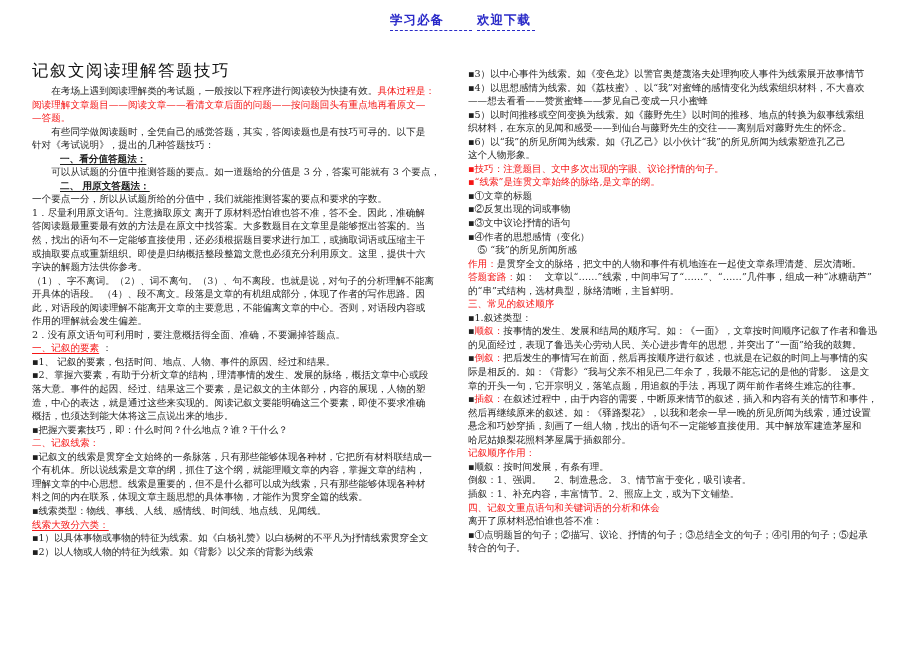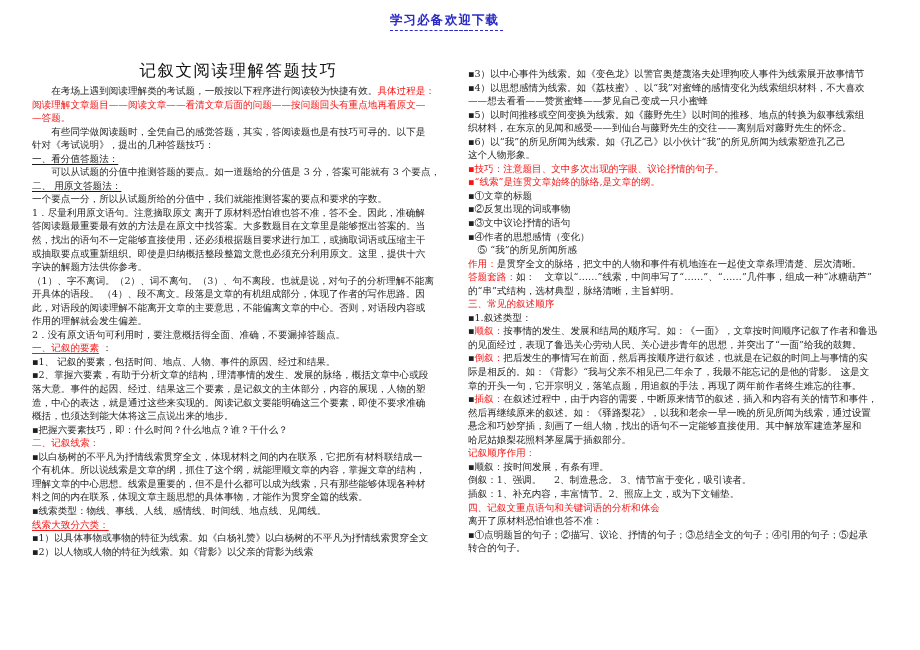--- a/index.html
+++ b/index.html
@@ -19,44 +19,44 @@
     color:#2a2ac8;
     font-weight:bold;
     font-size:12.5px;
     letter-spacing:1px;
     border-bottom:1.6px dashed #2a2ac8;
     padding-bottom:1px;
     cursor:pointer;
     text-decoration:none;
   }
   .hlink.l1{left:390px;padding-right:28px;}
-  .hlink.l2{left:445px;padding-right:4px;}
+  .hlink.l2{left:477px;padding-right:4px;}
   
   .columns{position:absolute;left:32px;top:60px;width:856px;display:flex;gap:23px;}
   .col{width:413px;flex:0 0 413px;}
   .col.right{padding-top:7px;}
   .doc-title{
-    text-align:center;
+    text-align:left;
     font-size:16.5px;
     letter-spacing:1.5px;
     color:#111;
     height:24px;
     line-height:22px;
   }
   .tl{
     font-size:9.6px;
     line-height:13.55px;
     height:13.55px;
     white-space:nowrap;
     letter-spacing:0;
   }
   .r{color:#f51414;}
   .rb{color:#f51414;}
   .ru{color:#f51414;text-decoration:underline;text-underline-offset:2px;}
-  .u{font-weight:normal;text-decoration:underline;text-underline-offset:2px;color:#1a1a1a;}
+  .u{font-weight:bold;text-decoration:underline;text-underline-offset:2px;color:#1a1a1a;margin-left:28px;}
 </style>
 </head>
 <body>
 
 <div class="page">
 
   <div class="top-header">
     <a class="hlink l1">学习必备</a>
     <a class="hlink l2">欢迎下载</a>
   </div>
@@ -85,21 +85,21 @@
           <div class="tl"><span>作用的理解就会发生偏差。</span></div>
           <div class="tl"><span>2．没有原文语句可利用时，要注意概括得全面、准确，不要漏掉答题点。</span></div>
           <div class="tl"><span class="ru">一、记叙的要素</span><span> ：</span></div>
           <div class="tl"><span>▪1、 记叙的要素，包括时间、地点、人物、事件的原因、经过和结果。</span></div>
           <div class="tl"><span>▪2、掌握六要素，有助于分析文章的结构，理清事情的发生、发展的脉络，概括文章中心或段</span></div>
           <div class="tl"><span>落大意。事件的起因、经过、结果这三个要素，是记叙文的主体部分，内容的展现，人物的塑</span></div>
           <div class="tl"><span>造，中心的表达，就是通过这些来实现的。阅读记叙文要能明确这三个要素，即使不要求准确</span></div>
           <div class="tl"><span>概括，也须达到能大体将这三点说出来的地步。</span></div>
           <div class="tl"><span>▪把握六要素技巧，即：什么时间？什么地点？谁？干什么？</span></div>
           <div class="tl"><span class="rb">二、记叙线索：</span></div>
-          <div class="tl"><span>▪以白杨树的不平凡为抒情线索贯穿全文，体现材料之间的内在联系，它把所有材料联结成一</span></div>
+          <div class="tl"><span>▪记叙文的线索是贯穿全文始终的一条脉落，只有那些能够体现各种材，它把所有材料联结成一</span></div>
           <div class="tl"><span>个有机体。所以说线索是文章的纲，抓住了这个纲，就能理顺文章的内容，掌握文章的结构，</span></div>
           <div class="tl"><span>理解文章的中心思想。线索是重要的，但不是什么都可以成为线索，只有那些能够体现各种材</span></div>
           <div class="tl"><span>料之间的内在联系，体现文章主题思想的具体事物，才能作为贯穿全篇的线索。</span></div>
           <div class="tl"><span>▪线索类型：物线、事线、人线、感情线、时间线、地点线、见闻线。</span></div>
           <div class="tl"><span class="ru"> 线索大致分六类：</span></div>
           <div class="tl"><span>▪1）以具体事物或事物的特征为线索。如《白杨礼赞》以白杨树的不平凡为抒情线索贯穿全文</span></div>
           <div class="tl"><span>▪2）以人物或人物的特征为线索。如《背影》以父亲的背影为线索</span></div>
         </div>
     </div>
     <div class="col right">

